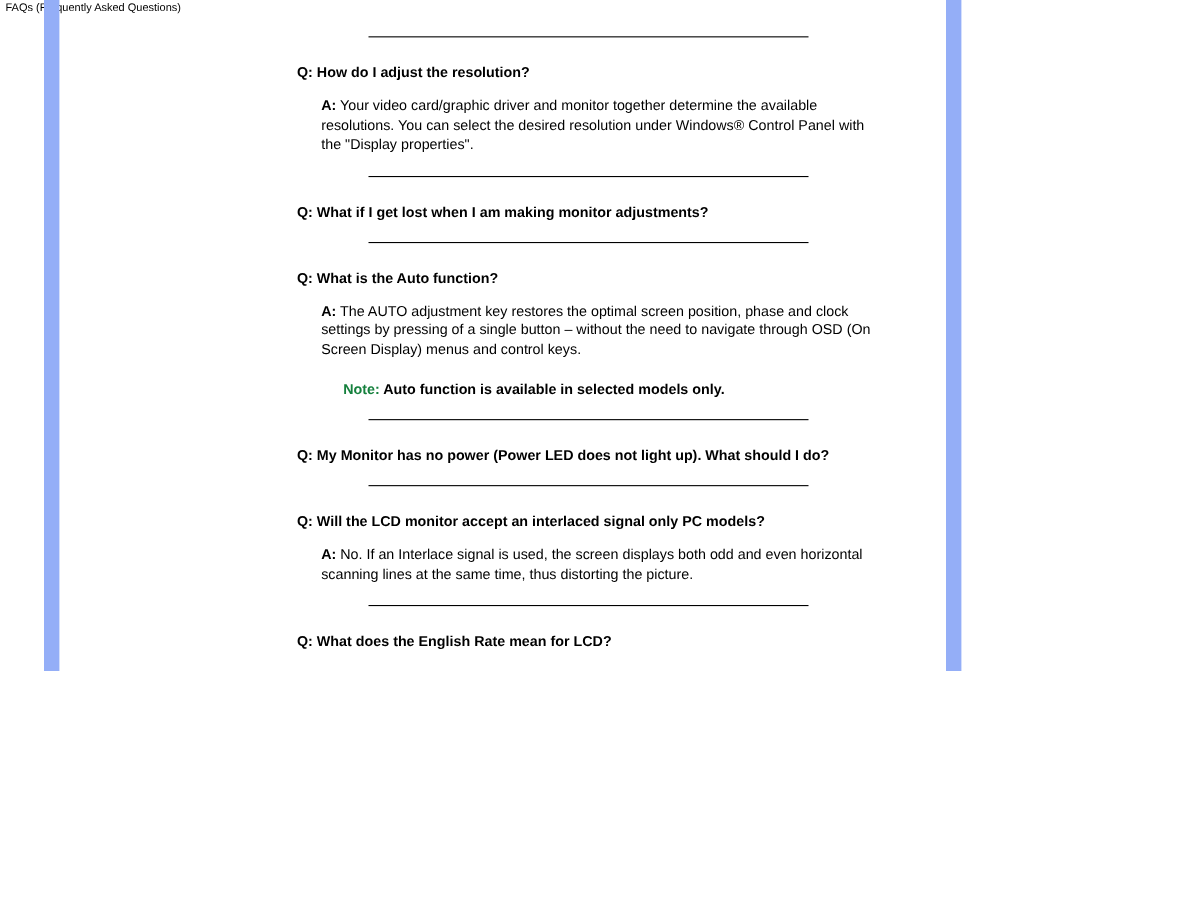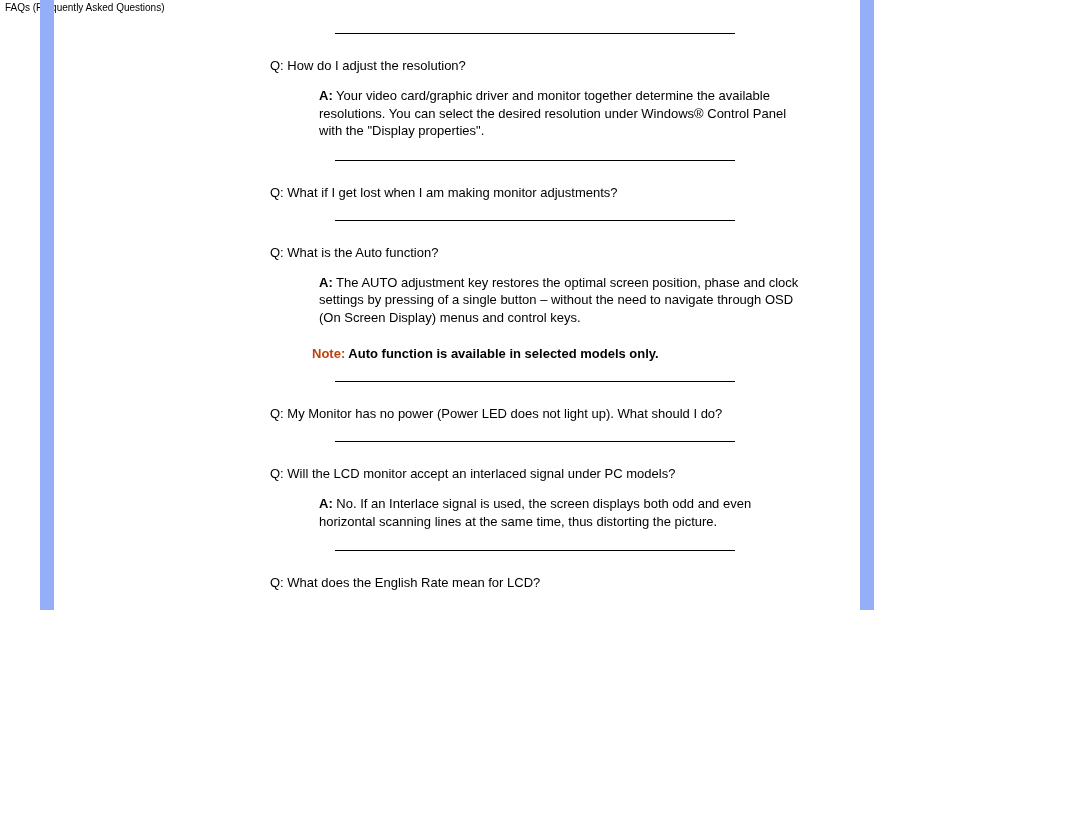--- a/index.html
+++ b/index.html
@@ -42,39 +42,39 @@
   .hr {
     border: none;
     border-top: 1px solid #000;
     margin: 8px auto 24px auto;
     width: 400px;
   }
   .faq-block {
     margin-bottom: 20px;
   }
   .q-line {
-    font-weight: normal;
+    font-weight: bold;
     margin-bottom: 14px;
   }
   .a-block {
-    margin-left: 49px;
+    margin-left: 22px;
     line-height: 1.35;
     margin-bottom: 20px;
   }
   .a-label {
     font-weight: bold;
   }
   .note-line {
     margin-left: 42px;
     margin-top: 18px;
     margin-bottom: 20px;
     font-weight: bold;
   }
   .note-label {
-    color: #c2410c;
+    color: #15803d;
   }
   .auto-italic {
   }
   .footer-text {
     position: absolute;
     top: 820px;
     left: 5px;
     font-size: 9px;
   }
 </style>
@@ -117,21 +117,21 @@
 
     <hr class="hr">
 
     <div class="faq-block">
       <div class="q-line">Q: My Monitor has no power (Power LED does not light up). What should I do?</div>
     </div>
 
     <hr class="hr">
 
     <div class="faq-block">
-      <div class="q-line">Q: Will the LCD monitor accept an interlaced signal under PC models?</div>
+      <div class="q-line">Q: Will the LCD monitor accept an interlaced signal only PC models?</div>
       <div class="a-block">
         <span class="a-label">A:</span><span> No. If an Interlace signal is used, the screen displays both odd and even horizontal scanning lines at the same time, thus distorting the picture.</span>
       </div>
     </div>
 
     <hr class="hr">
 
     <div class="faq-block">
       <div class="q-line">Q: What does the English Rate mean for LCD?</div>
     </div>

